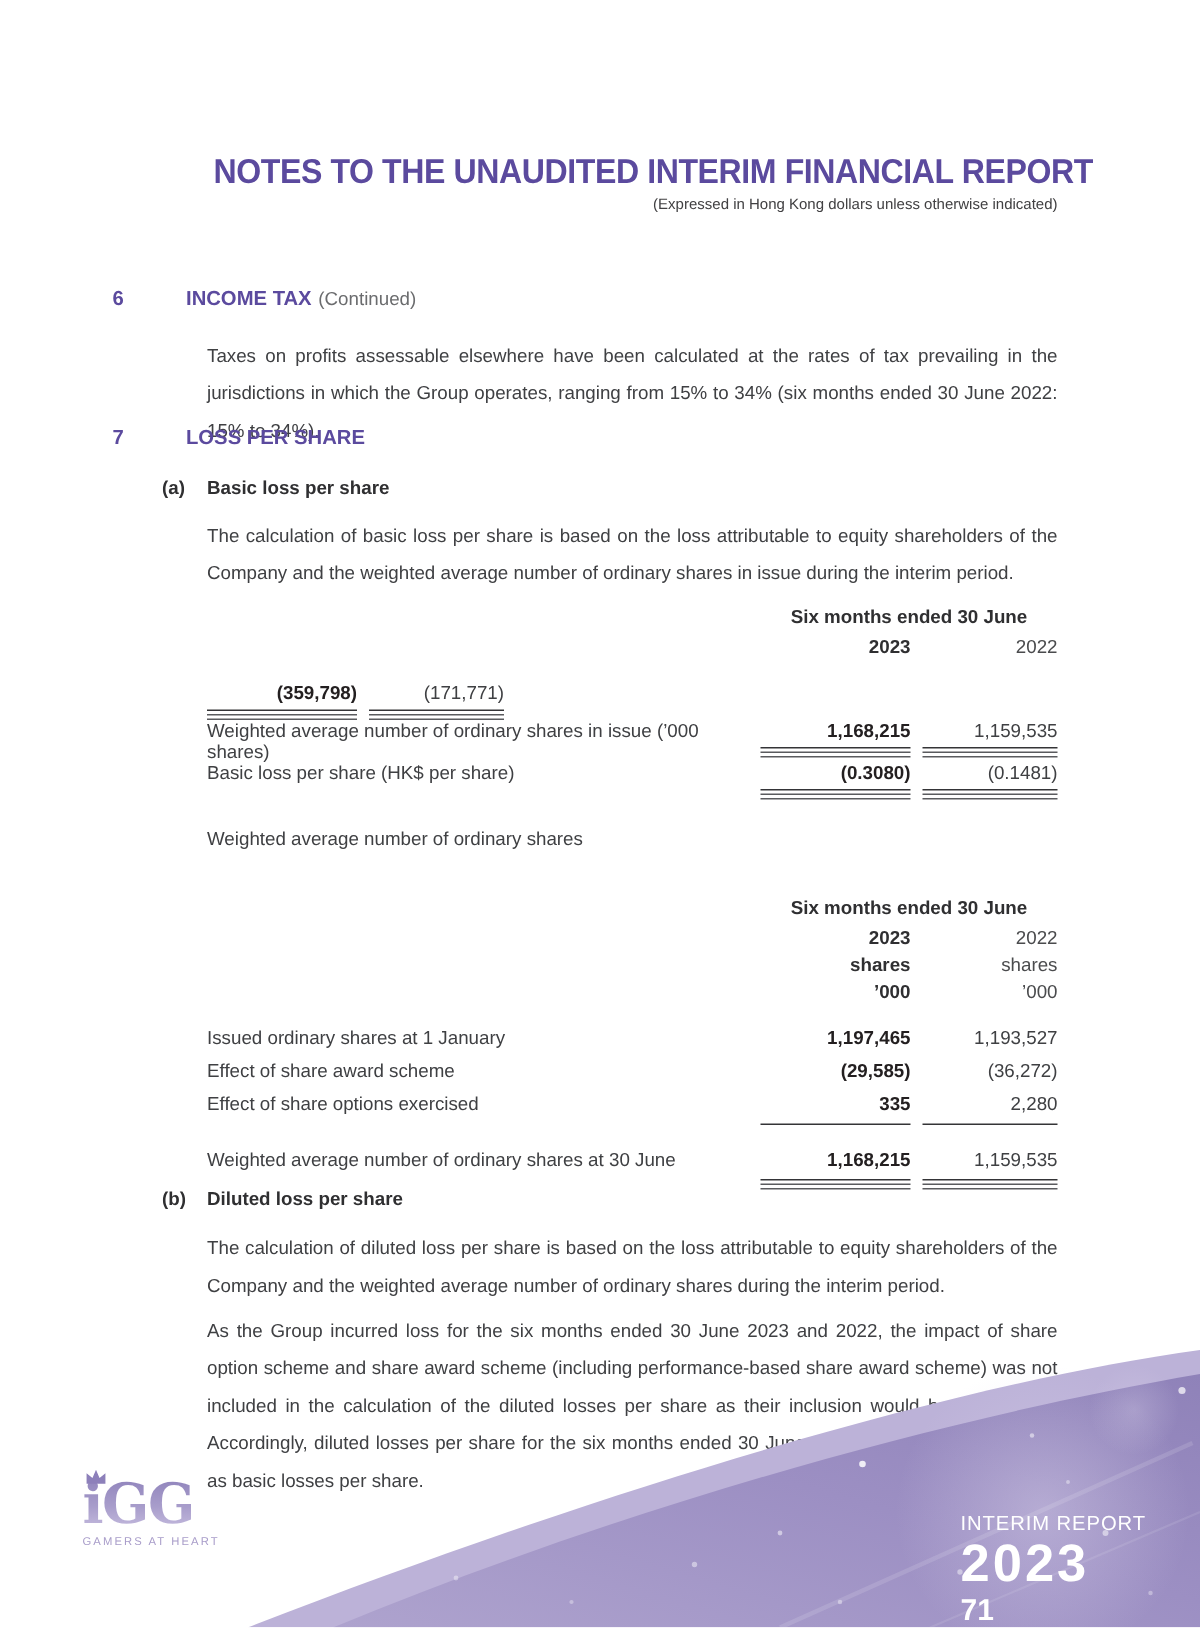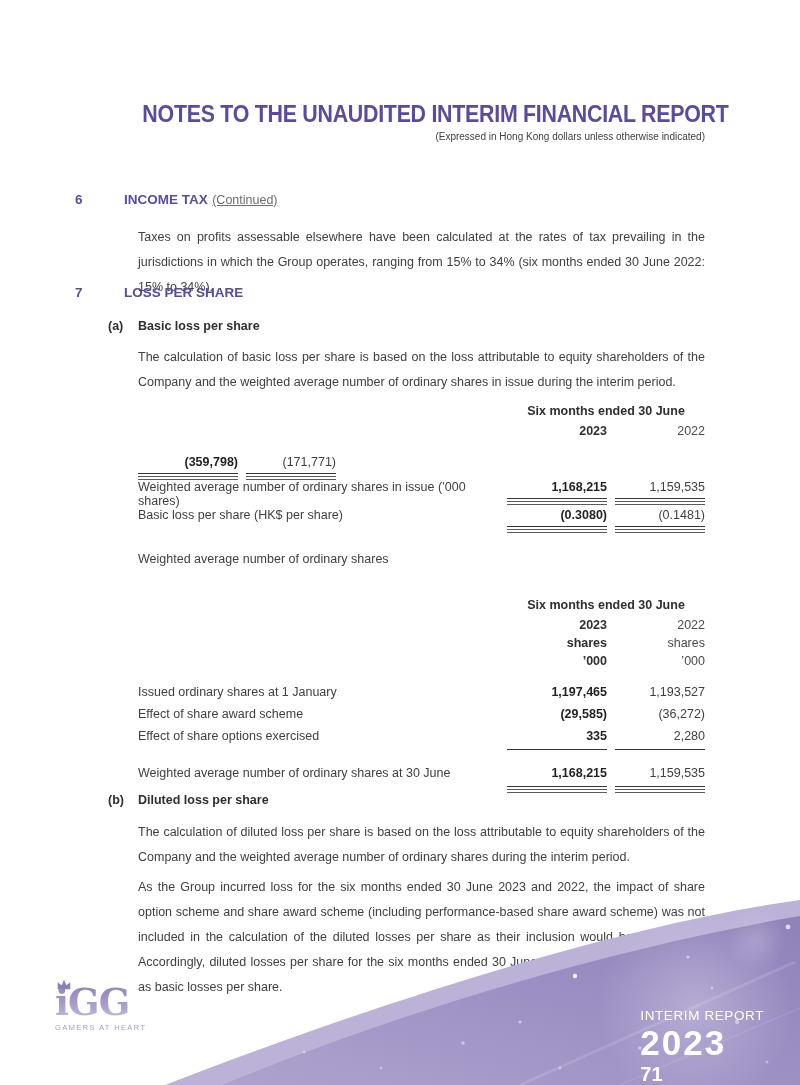--- a/index.html
+++ b/index.html
@@ -14,21 +14,21 @@
   .doc-title{
     margin:0; font-size:23px; font-weight:bold; color:#5B4A9E;
     letter-spacing:-0.3px; white-space:nowrap;
     transform:scaleX(0.93); transform-origin:right center;
   }
   .doc-subtitle{margin-top:3px; font-size:10px; color:#414042;}
   
   .sec-row{position:absolute; left:75px; white-space:nowrap;}
   .sec-num{display:inline-block; width:33px; font-size:13.5px; font-weight:bold; color:#5B4A9E;}
   .sec-title{font-size:13.5px; font-weight:bold; color:#5B4A9E;padding-left:16px;}
-  .sec-cont{font-size:12.5px; color:#6B6C6E; font-weight:normal;text-decoration:underline;}
+  .sec-cont{font-size:12.5px; color:#6B6C6E; font-weight:normal;}
   .sub-row{position:absolute; left:108px; white-space:nowrap;}
   .sub-num{display:inline-block; width:30px; font-size:12.5px; font-weight:bold; color:#2F2F31;}
   .sub-title{font-size:12.5px; font-weight:bold; color:#2F2F31;}
   .para{
     position:absolute; left:138px; width:567px;
     font-size:12.5px; line-height:25px; text-align:justify; color:#3F4043;
   }
   
   .fintable{position:absolute; left:138px; width:567px; font-size:12.5px;}
   .t-head{display:flex; justify-content:flex-end;}

